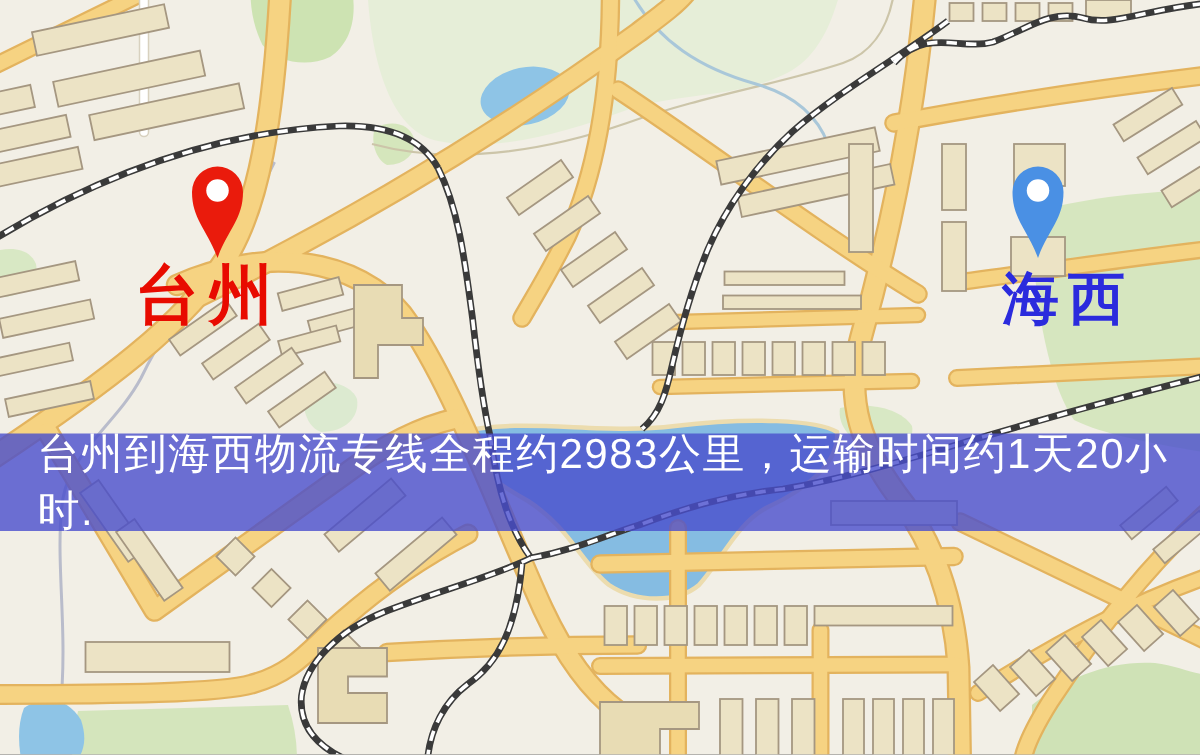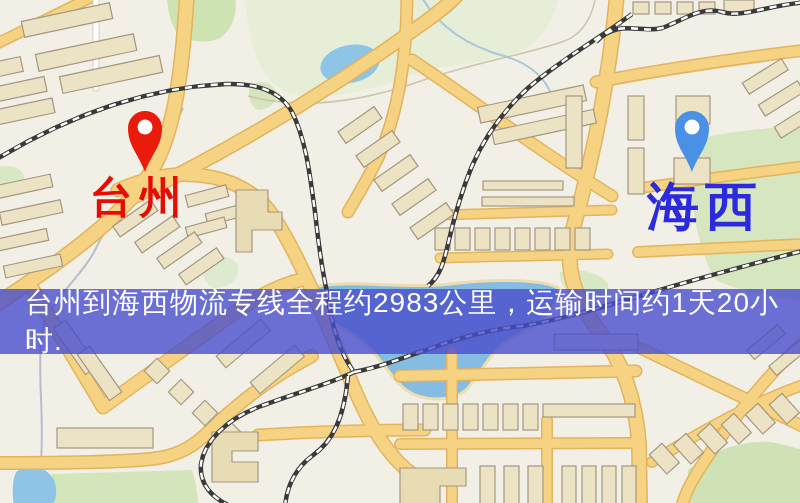--- a/index.html
+++ b/index.html
@@ -11,21 +11,21 @@
   }
   .stage svg{position:absolute;left:0;top:0;}
   
   .map-label{
     position:absolute;line-height:1;white-space:nowrap;
     font-family:"Liberation Serif","DejaVu Serif",serif;
     letter-spacing:6px;font-weight:600;
     text-shadow:0 0 1px rgba(255,255,255,.25);
   }
   .map-label.origin{left:90px;top:176px;font-size:43px;color:#e80b00;}
-  .map-label.dest{left:647px;top:181px;font-size:52px;color:#2b2bdd;}
+  .map-label.dest{left:668px;top:181px;font-size:38px;color:#2b2bdd;}
   
   .banner{
     position:absolute;left:0;top:289px;width:800px;height:65px;
     background:rgba(72,78,205,0.80);
     display:flex;align-items:center;
     color:#fff;font-size:28px;letter-spacing:1px;
     padding-left:25px;box-sizing:border-box;
     font-family:"Liberation Sans","DejaVu Sans",sans-serif;
   }
   

